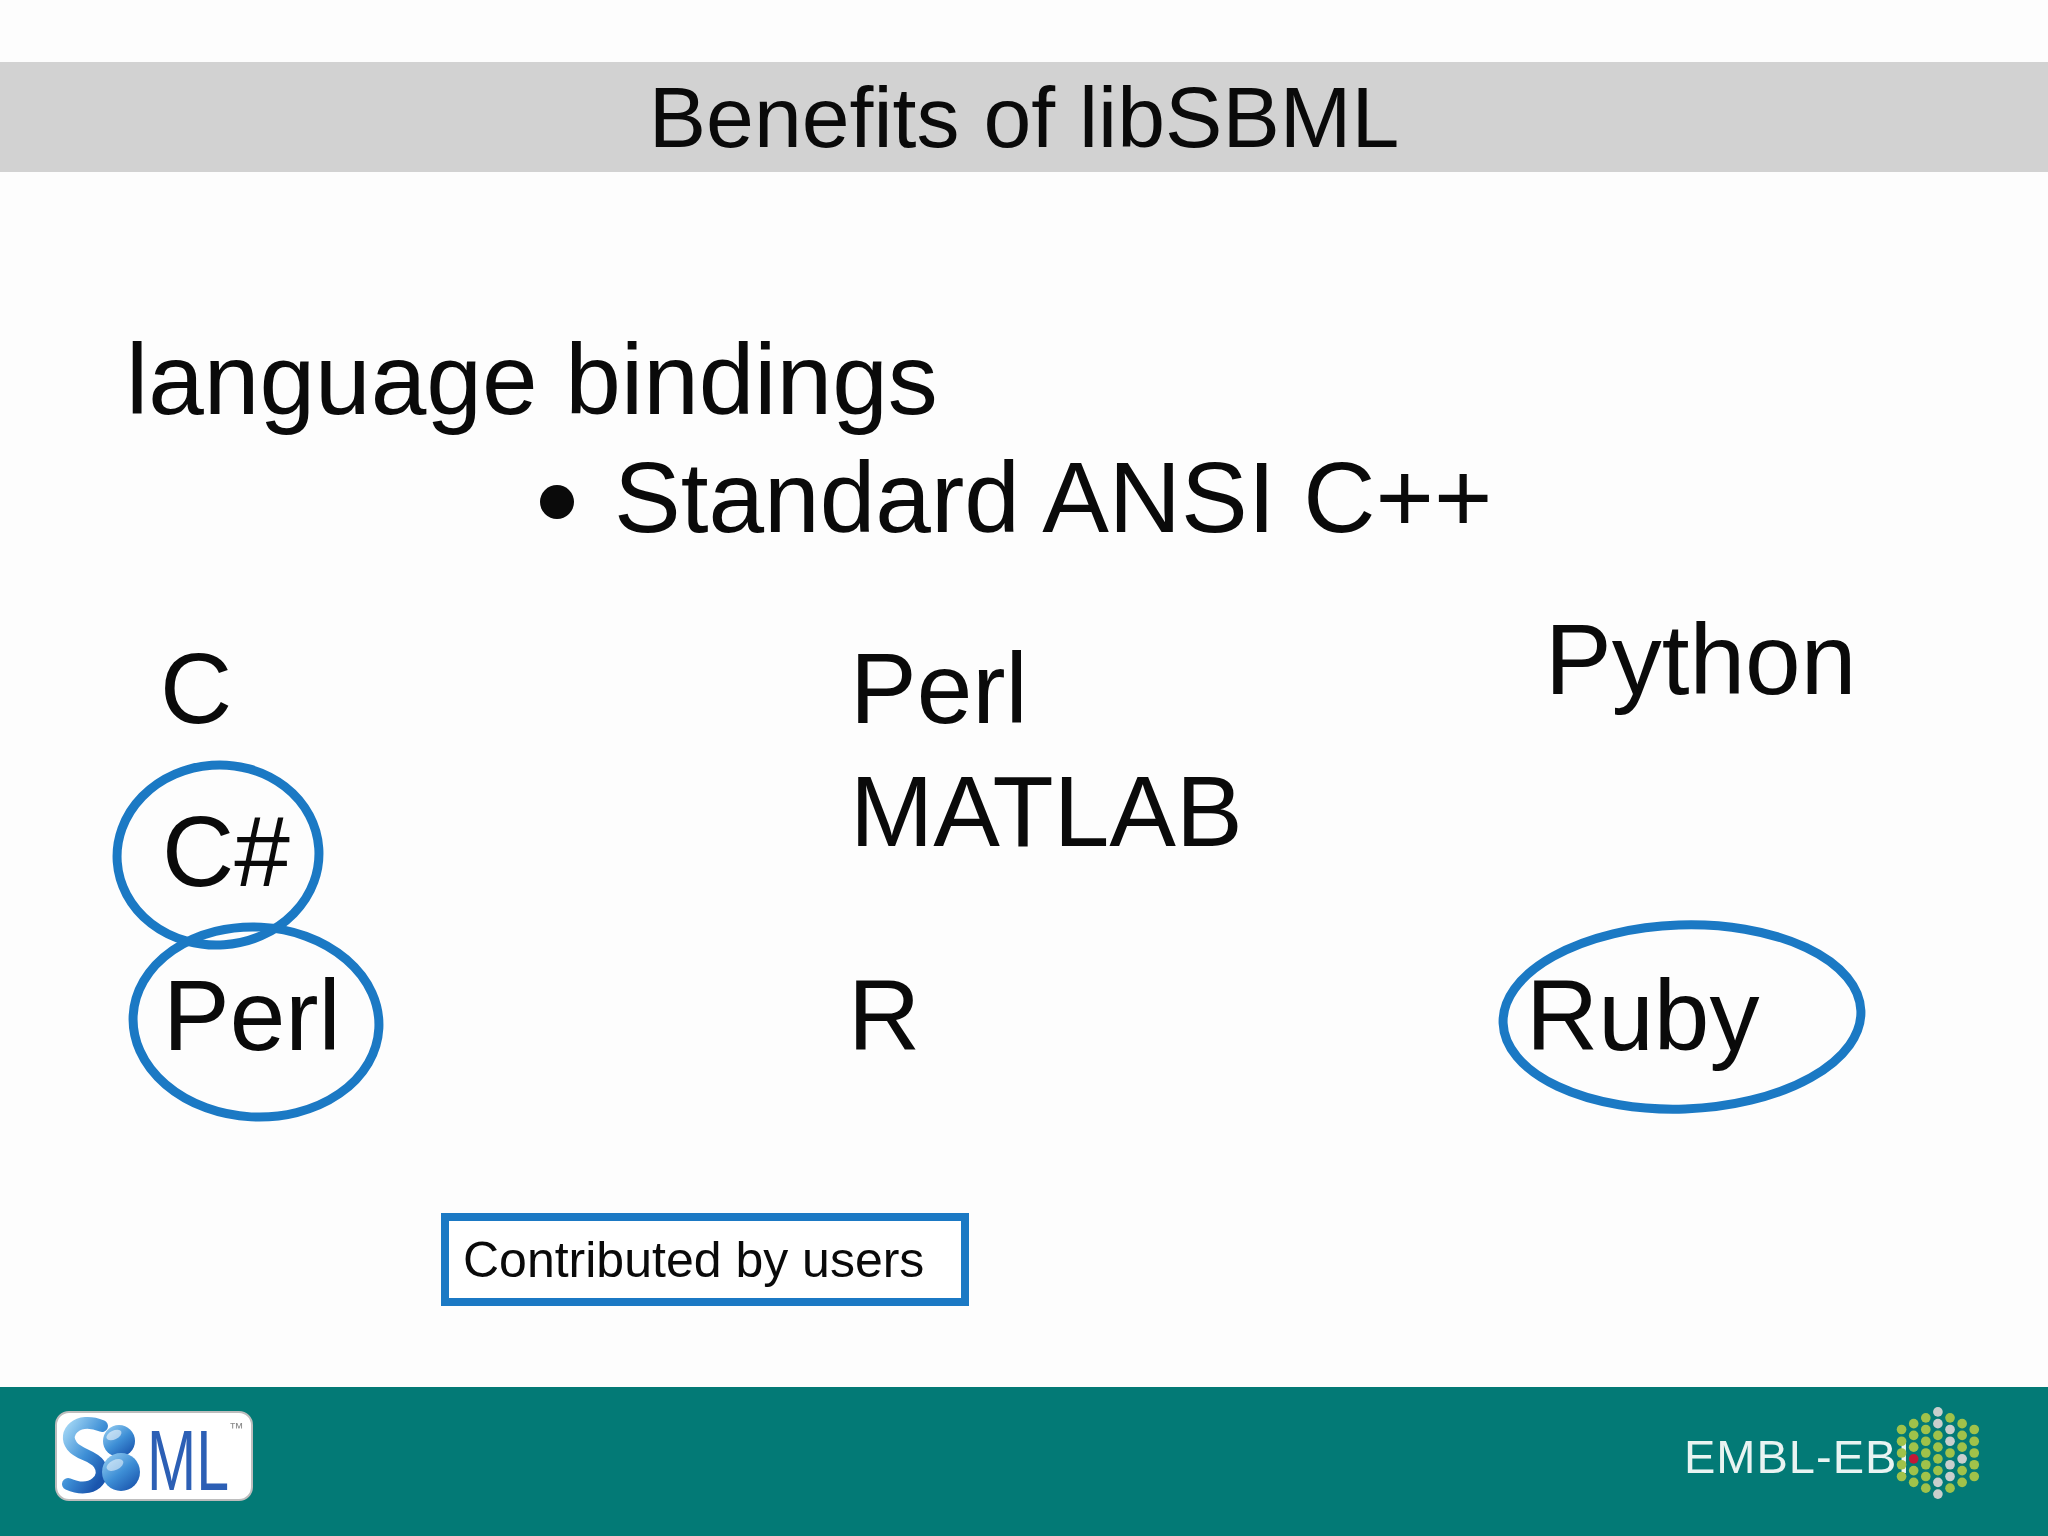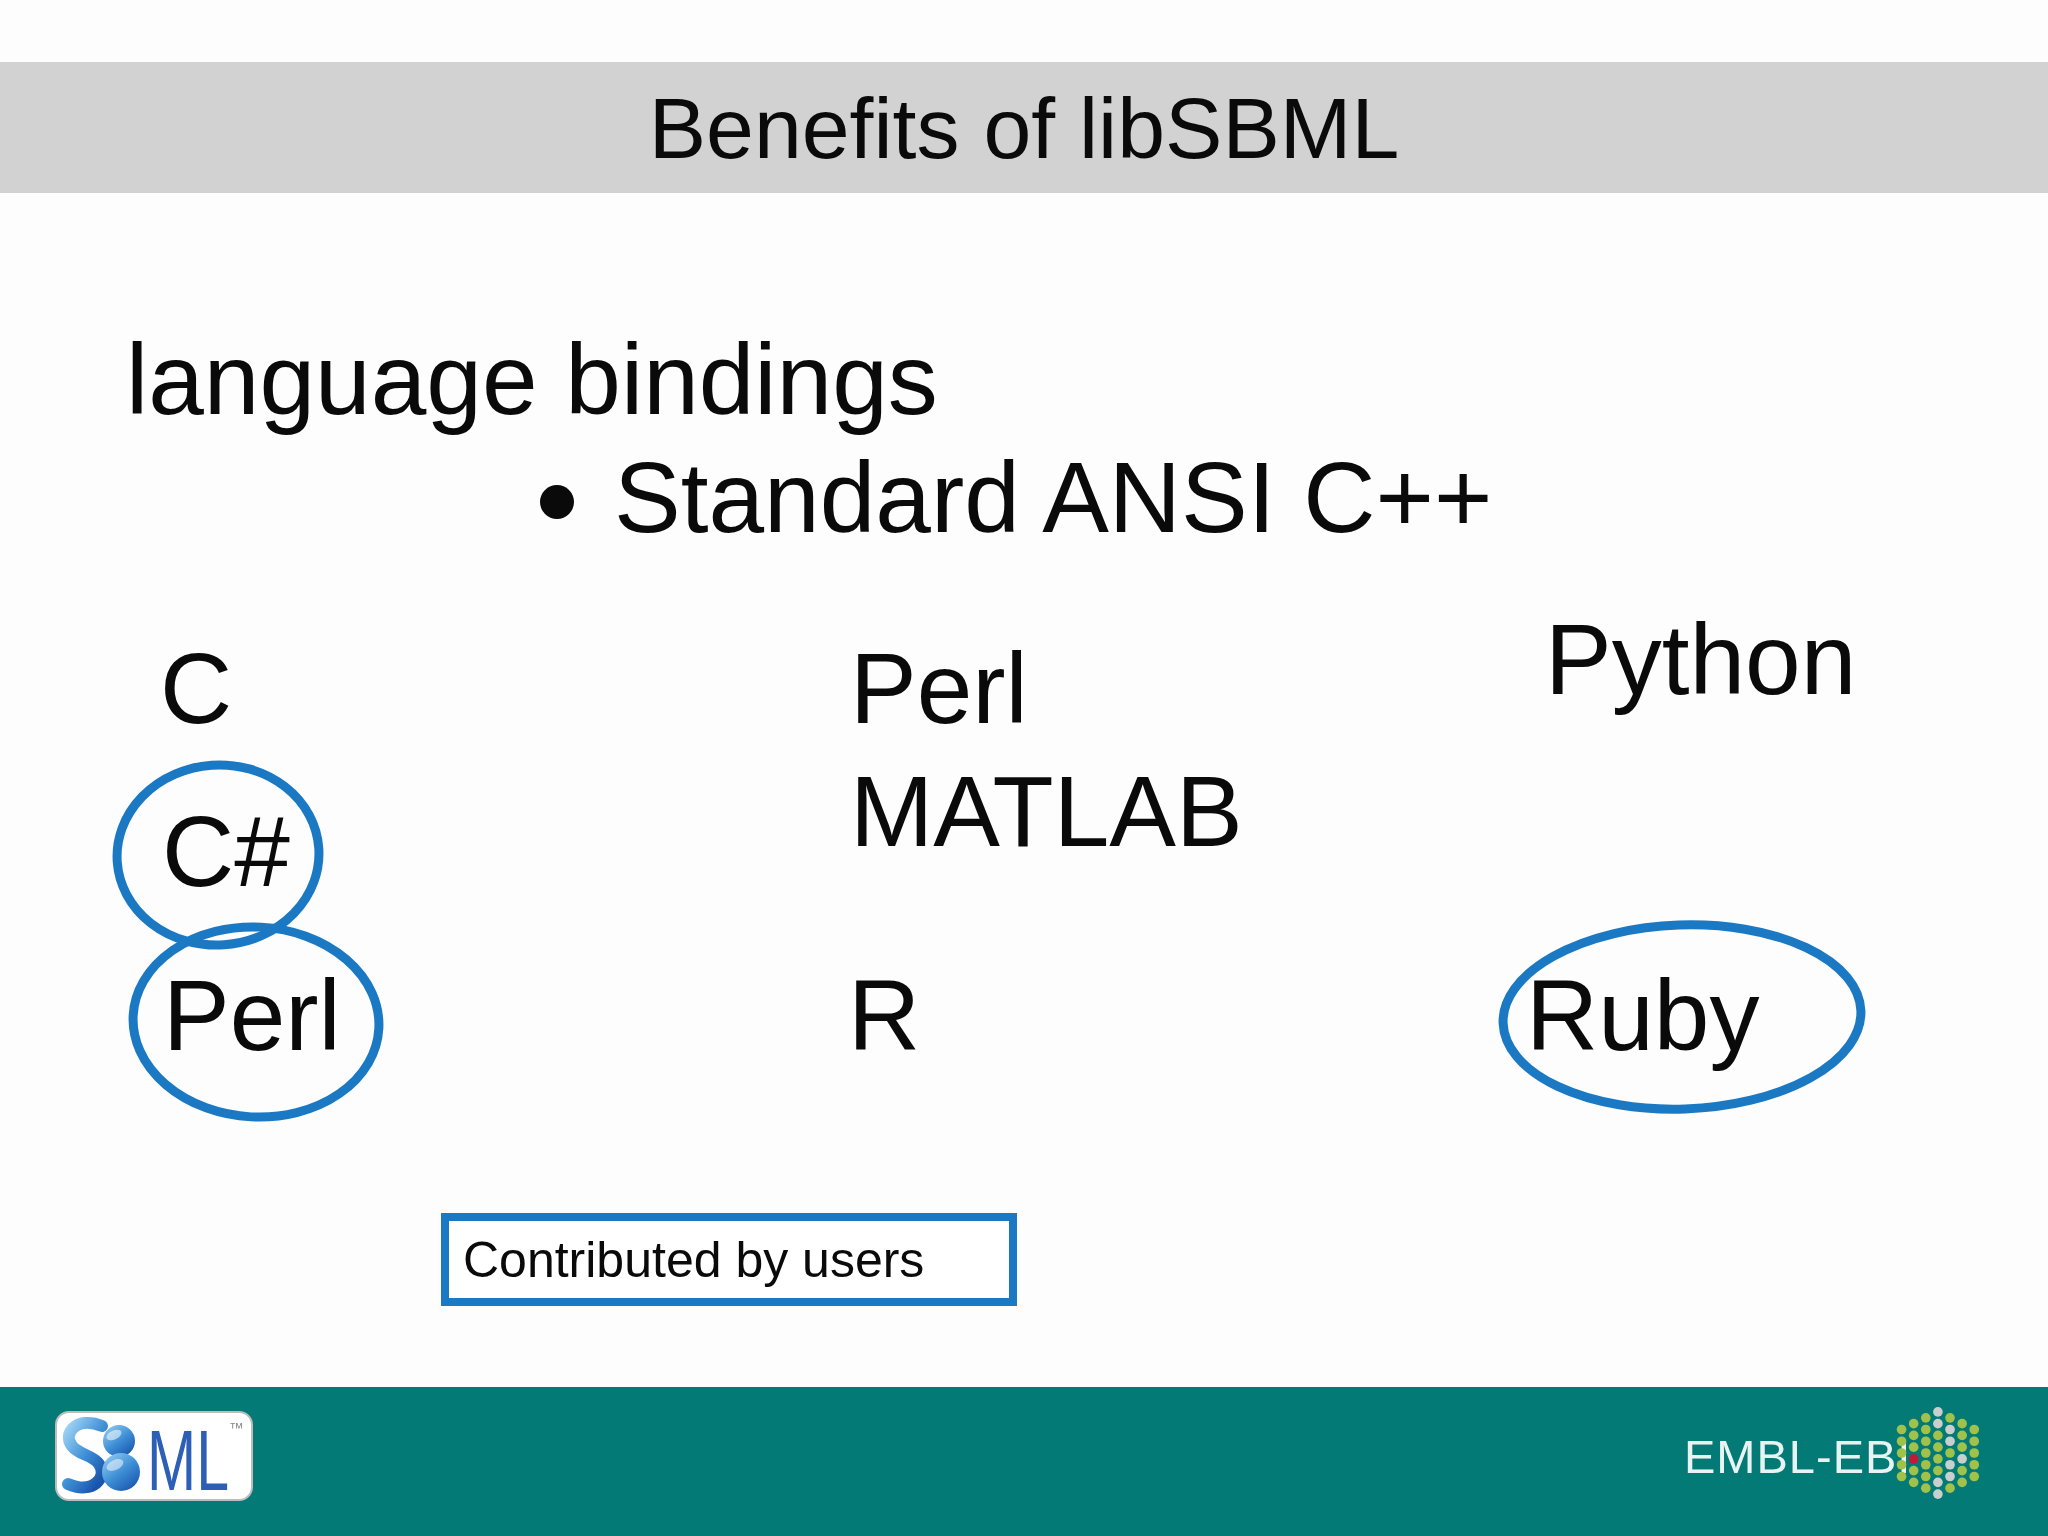--- a/index.html
+++ b/index.html
@@ -5,21 +5,21 @@
   html,body{margin:0;padding:0;background:#ffffff;}
   .slide{
     position:relative;
     width:2048px;height:1536px;
     background:#fdfdfd;
     overflow:hidden;
     font-family:"Liberation Sans", sans-serif;
     color:#0a0a0a;
   }
   .title-bar{
-    position:absolute;left:0;top:62px;width:2048px;height:131px;
+    position:absolute;left:0;top:62px;width:2048px;height:110px;
     background:var(--title-bar-gray);
     display:flex;align-items:center;justify-content:center;
   }
   .title-bar .title{font-size:86px;line-height:1;color:#0a0a0a;}
   .heading{
     position:absolute;left:126px;top:324px;
     font-size:100px;line-height:1.1;white-space:nowrap;text-align:right;
   }
   .bullet-row{
     position:absolute;left:540px;top:442px;
@@ -34,21 +34,21 @@
     position:absolute;font-size:100px;line-height:1.1;white-space:nowrap;
   }
   .annotations{
     position:absolute;left:0;top:0;width:2048px;height:1536px;
     pointer-events:none;
   }
   .annotation-ellipse{
     fill:none;stroke:var(--accent-blue);stroke-width:9px;
   }
   .callout{
-    position:absolute;left:441px;top:1213px;width:576px;height:93px;
+    position:absolute;left:441px;top:1213px;width:528px;height:93px;
     box-sizing:border-box;border:8px solid var(--accent-blue);
     background:#ffffff;display:flex;align-items:center;
     padding-left:14px;
   }
   .callout .callout-text{font-size:50px;line-height:1;white-space:nowrap;}
   .footer{
     position:absolute;left:0;top:1387px;width:2048px;height:185px;
     background:var(--footer-teal);
   }
   .sbml-logo{position:absolute;left:55px;top:24px;}

